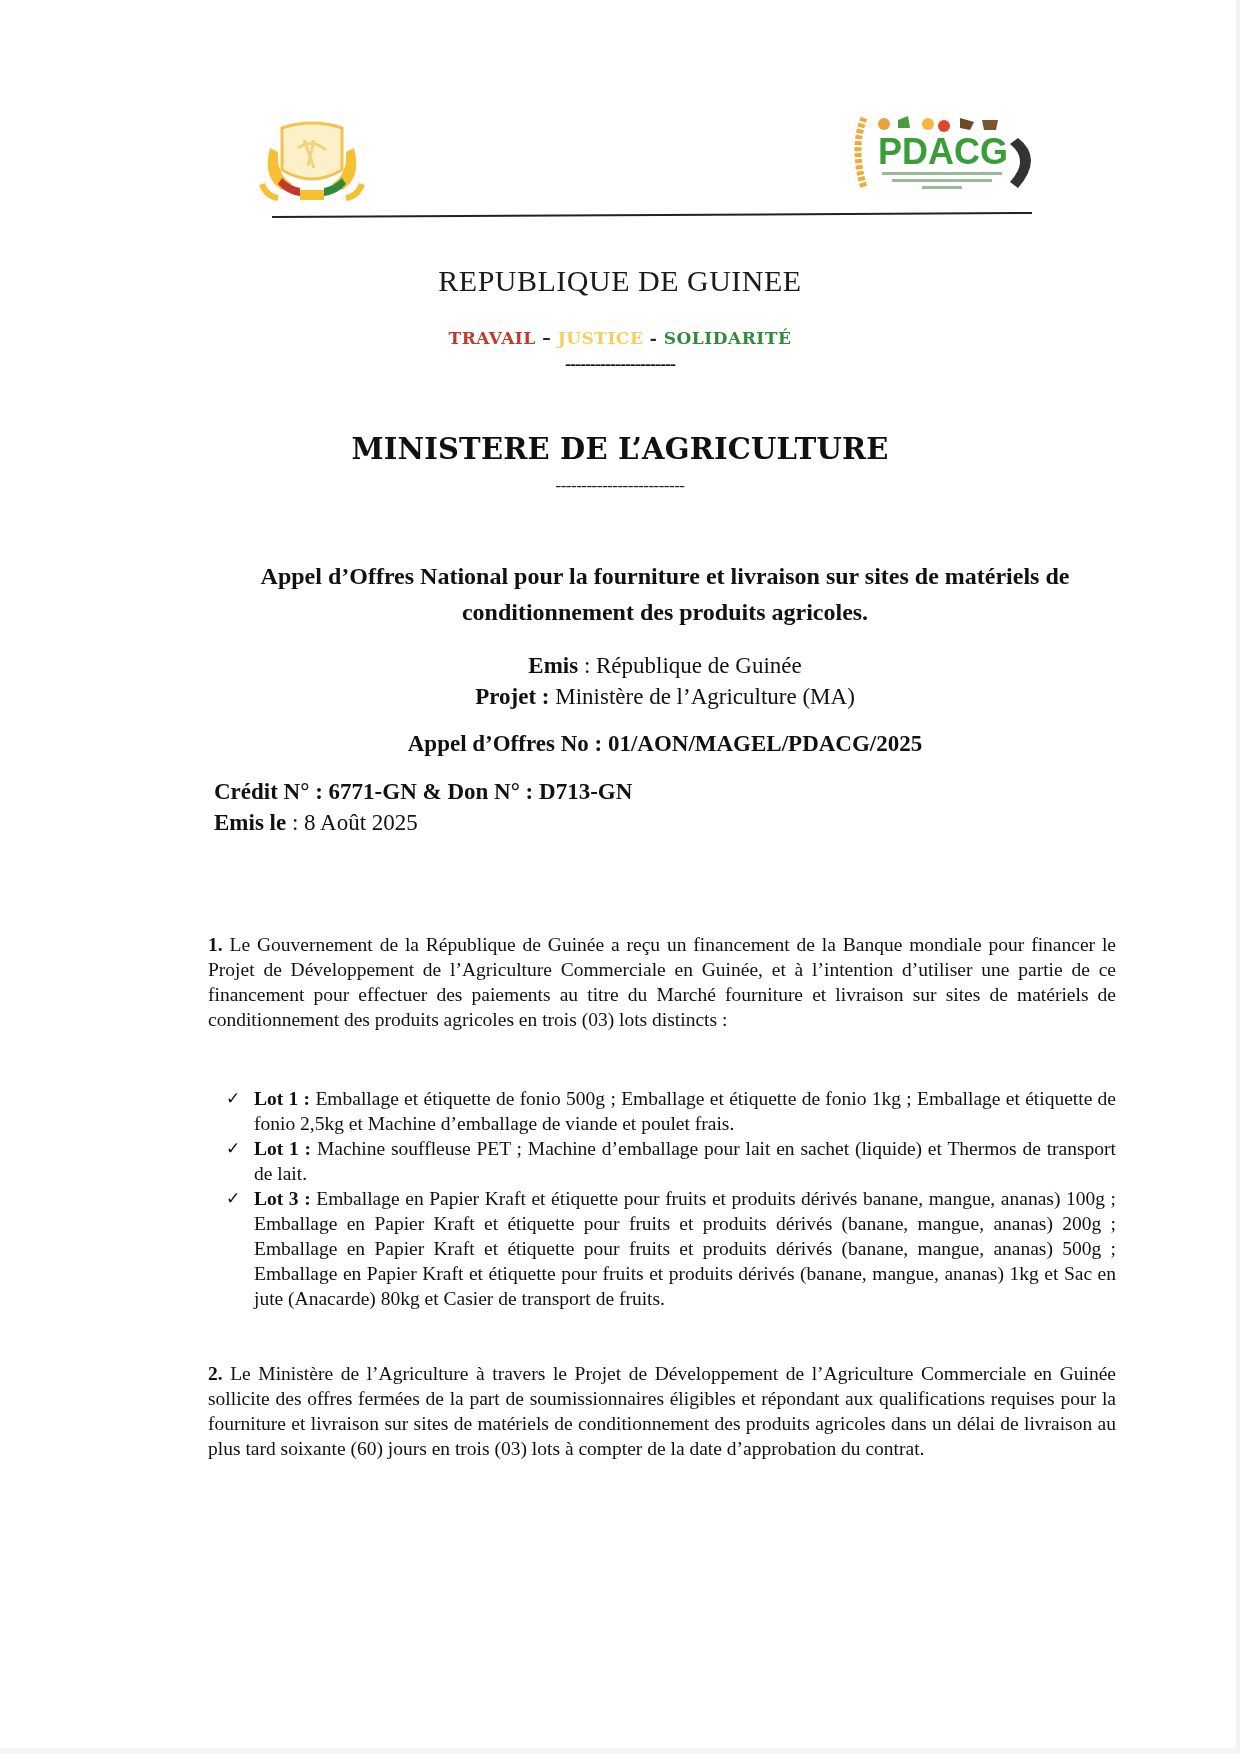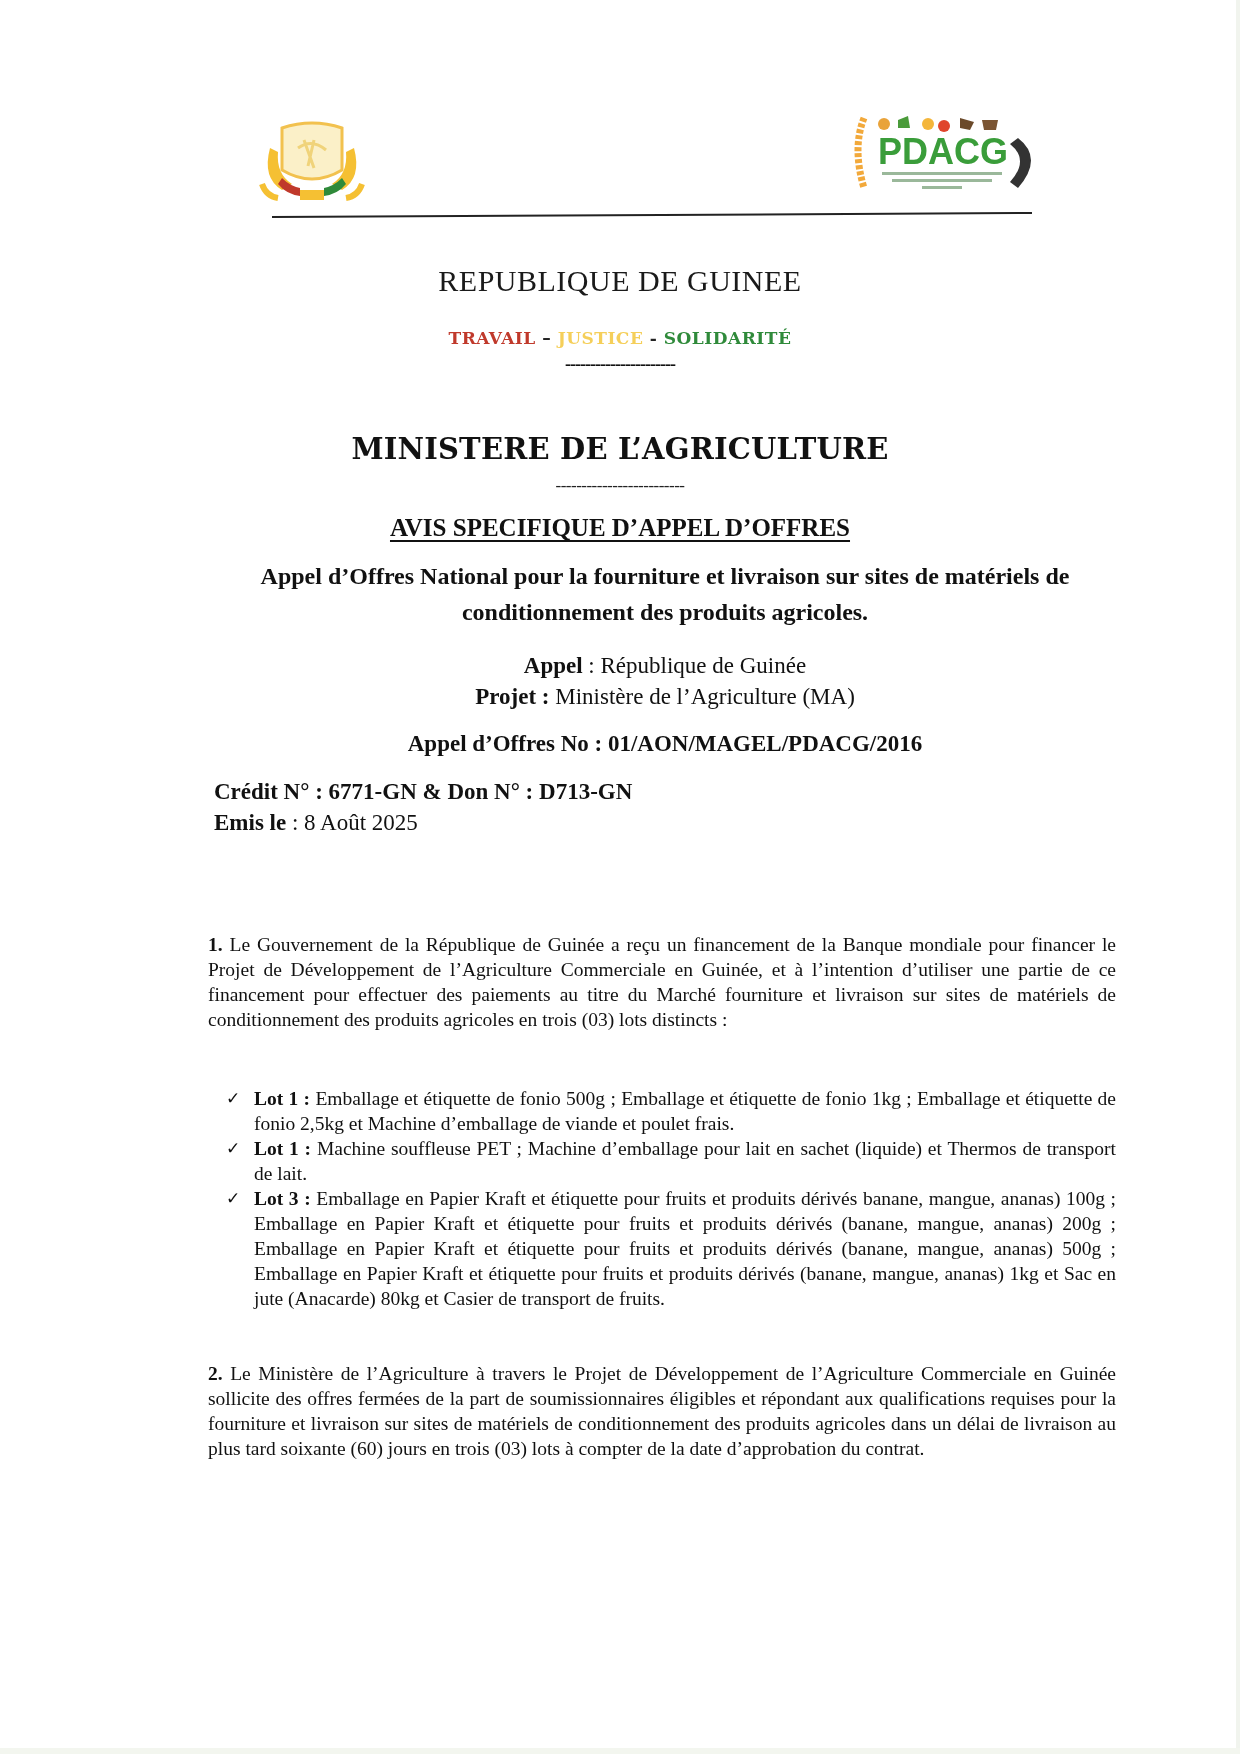--- a/index.html
+++ b/index.html
@@ -76,30 +76,29 @@
 
   <div class="center motto">
     <span class="m1">TRAVAIL</span><span class="sep"> – </span><span class="m2">JUSTICE</span><span class="sep"> - </span><span class="m3">SOLIDARITÉ</span>
   </div>
 
   <div class="center republic">REPUBLIQUE DE GUINEE</div>
 
   <div class="center dash1">----------------------</div>
   <div class="center ministry">MINISTERE DE L’AGRICULTURE</div>
   <div class="center dash2">-------------------------</div>
-  <div class="center avis">AVIS SPECIFIQUE D’APPEL D’OFFRES</div>
 
   <div class="block title-block">Appel d’Offres National pour la fourniture et livraison sur sites de matériels de conditionnement des produits agricoles.</div>
 
   <div class="block info1">
-    <div><span class="b">Appel</span><span> : République de Guinée</span></div>
+    <div><span class="b">Emis</span><span> : République de Guinée</span></div>
     <div><span class="b">Projet :</span><span> Ministère de l’Agriculture (MA)</span></div>
   </div>
 
-  <div class="block info2">Appel d’Offres No : 01/AON/MAGEL/PDACG/2016</div>
+  <div class="block info2">Appel d’Offres No : 01/AON/MAGEL/PDACG/2025</div>
 
   <div class="block info3">
     <div class="b">Crédit N° : 6771-GN &amp; Don N° : D713-GN</div>
     <div><span class="b">Emis le</span><span> : 8 Août 2025</span></div>
   </div>
 
   <div class="para p1"><span class="b">1.</span><span> Le Gouvernement de la République de Guinée a reçu un financement de la Banque mondiale pour financer le Projet de Développement de l’Agriculture Commerciale en Guinée, et à l’intention d’utiliser une partie de ce financement pour effectuer des paiements au titre du Marché fourniture et livraison sur sites de matériels de conditionnement des produits agricoles en trois (03) lots distincts :</span></div>
 
   <div class="lots">
     <div class="lot">

